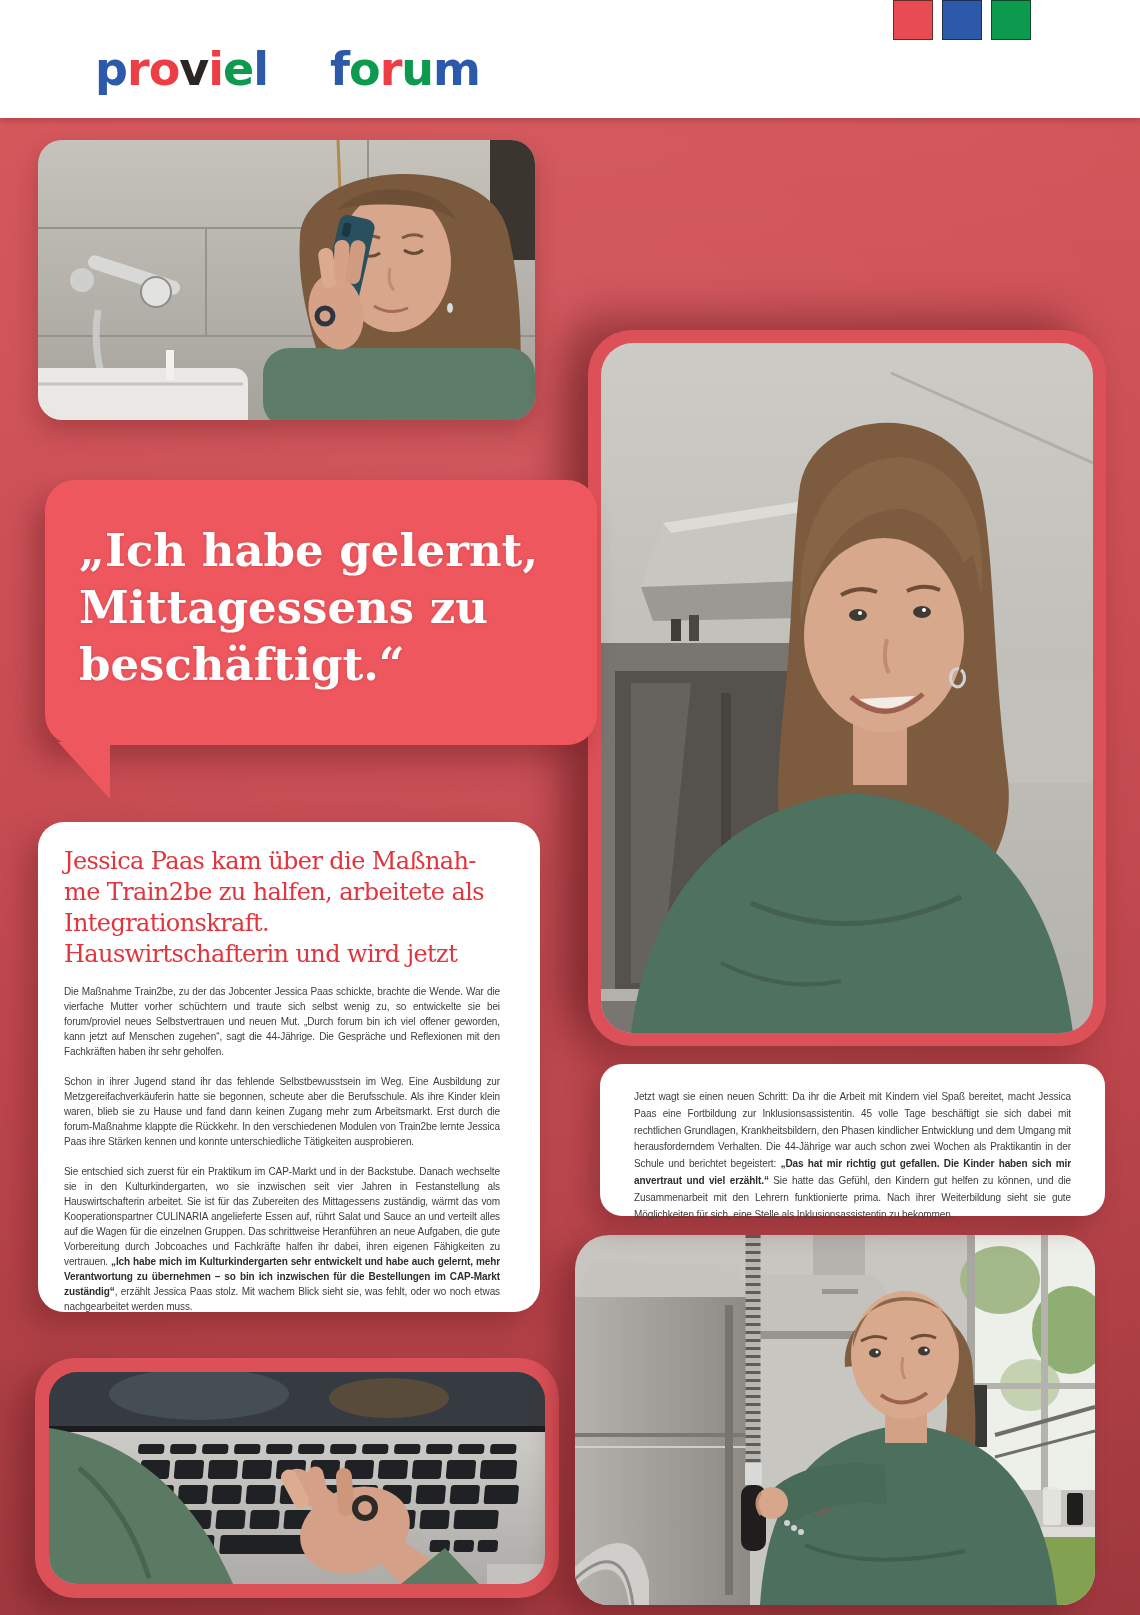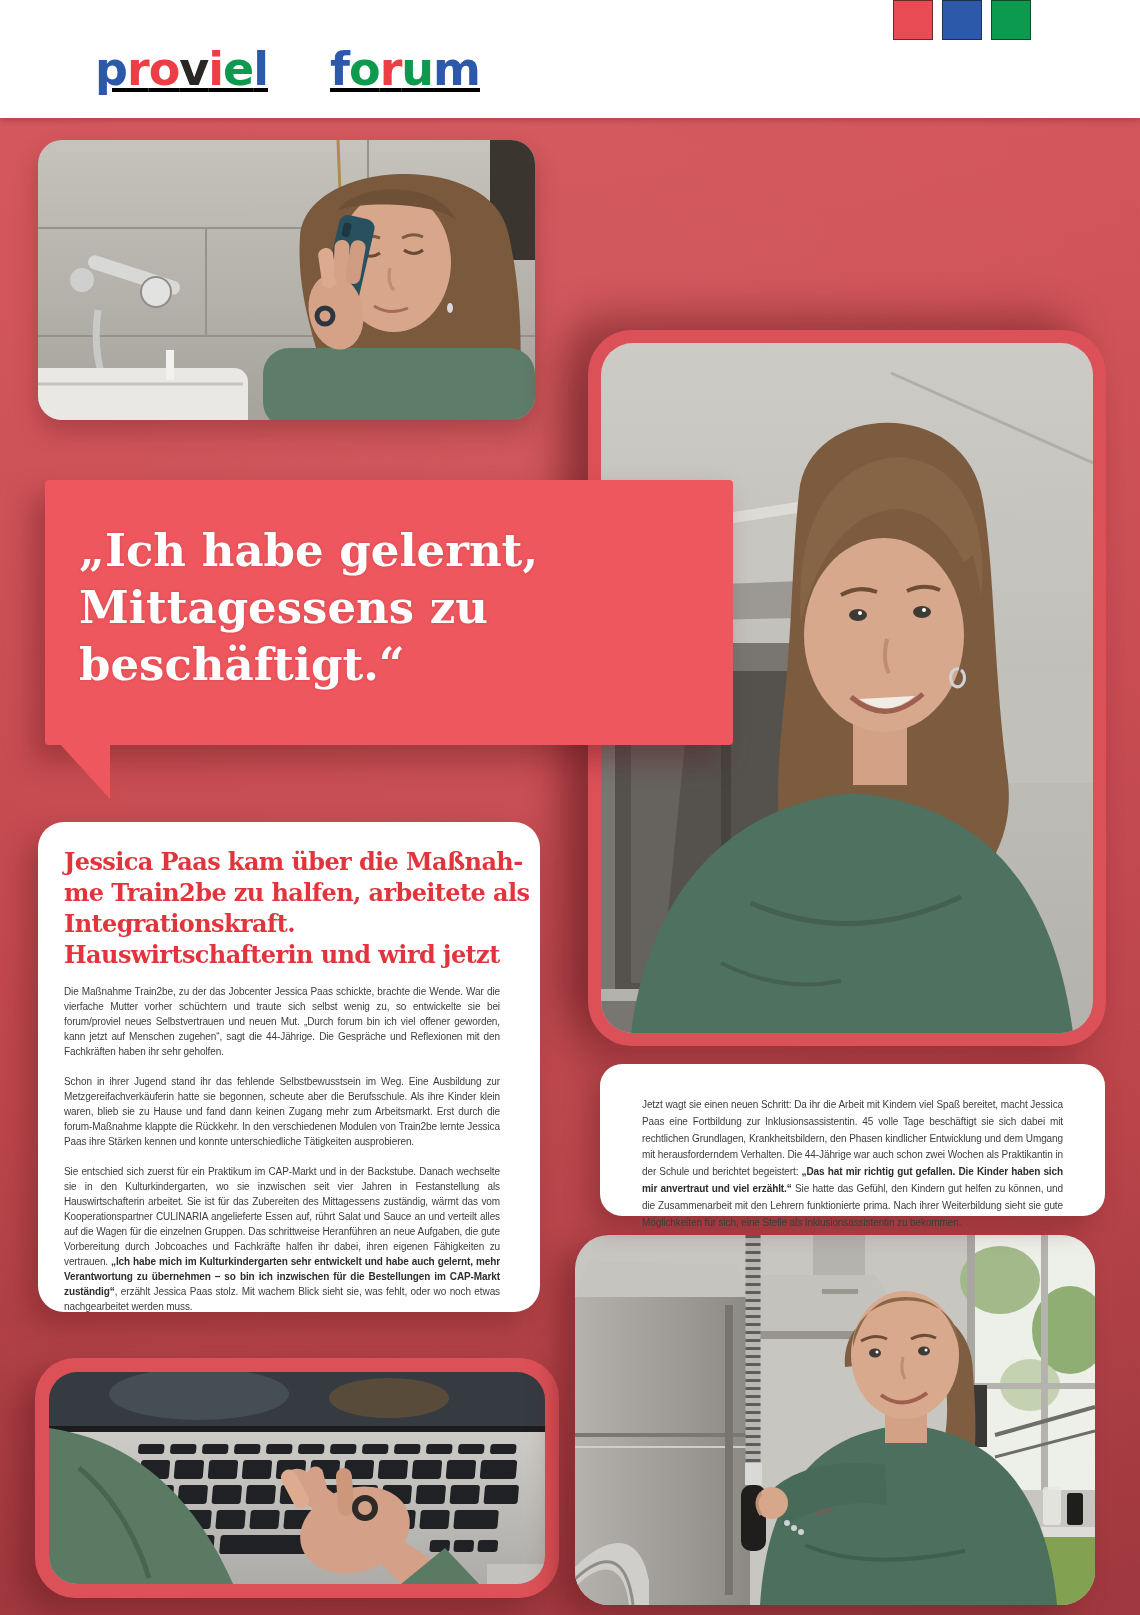--- a/index.html
+++ b/index.html
@@ -13,76 +13,75 @@
     background:radial-gradient(130% 95% at 48% 32%, rgba(255,255,255,0.05) 0%, rgba(0,0,0,0) 55%, rgba(80,15,20,0.22) 100%);
   }
   .hdr{
     position:absolute;left:0;top:0;width:1140px;height:118px;background:var(--header-bg);
     z-index:3;box-shadow:0 2px 6px rgba(70,12,16,.28);
   }
   .logo{
     position:absolute;left:95px;top:46px;display:flex;gap:62px;
     font-family:"DejaVu Sans",sans-serif;font-weight:bold;font-size:46px;line-height:1;
     letter-spacing:-1px;
-    text-decoration:underline;
   }
   .squares{position:absolute;left:893px;top:0;display:flex;gap:9px;}
   .square{width:40px;height:40px;border:1px solid rgba(20,20,20,.6);box-sizing:border-box;}
 
   .photo{position:absolute;overflow:hidden;z-index:2;}
   .photo svg{display:block;width:100%;height:100%;}
 
   .photo-top-left{left:38px;top:140px;width:497px;height:280px;border-radius:24px;
     box-shadow:0 12px 24px rgba(91,22,27,.30);}
 
   .big-frame{position:absolute;left:588px;top:330px;width:518px;height:716px;border-radius:44px;
     background:var(--frame-red);padding:13px;box-sizing:border-box;z-index:2;
     box-shadow:-26px -18px 36px rgba(91,22,27,.40), -18px 22px 36px rgba(91,22,27,.32);}
   .big-frame .inner{width:100%;height:100%;border-radius:32px;overflow:hidden;}
   .inner svg{display:block;width:100%;height:100%;}
 
   .bubble{
-    position:absolute;left:45px;top:480px;width:688px;height:265px;z-index:5;
-    background:var(--bubble-red);border-radius:4px;
+    position:absolute;left:45px;top:480px;width:552px;height:265px;z-index:5;
+    background:var(--bubble-red);border-radius:30px;
     box-shadow:-12px 16px 28px rgba(91,22,27,.38);
   }
   .bubble-text{
     padding:42px 24px 0 34px;color:#fff;
     font-family:"DejaVu Serif",serif;font-weight:bold;font-size:45px;line-height:1.27;
     text-shadow:0 0 3px rgba(190,55,62,.55);
   }
   .bubble-tail{
     position:absolute;left:58px;top:742px;width:52px;height:57px;z-index:5;
     background:var(--bubble-red);
     clip-path:polygon(0 0,100% 0,100% 100%);
     filter:drop-shadow(-9px 9px 7px rgba(91,22,27,.42));
   }
 
   .article-box{
     position:absolute;left:38px;top:822px;width:502px;height:490px;z-index:4;
     background:#fff;border-radius:26px;padding:24px 24px 0 26px;box-sizing:border-box;
     box-shadow:-12px 14px 28px rgba(91,22,27,.34);
   }
   .headline{
-    font-family:"DejaVu Serif",serif;font-weight:bold;color:var(--headline-red);
+    font-family:"DejaVu Serif",serif;font-weight:normal;color:var(--headline-red);
     font-size:24px;line-height:31px;letter-spacing:-0.6px;margin:0 0 14px 0;white-space:nowrap;
   }
   .article-box p{
     margin:0 16px 15px 0;color:var(--body-text);
     font-size:10px;line-height:15px;letter-spacing:-0.1px;text-align:justify;
   }
   .bold{font-weight:bold;color:#2d2d2d;}
 
   .side-box{
     position:absolute;left:600px;top:1064px;width:505px;height:152px;z-index:3;
     background:#fff;border-radius:22px;padding:17px 26px;box-sizing:border-box;
     box-shadow:-10px 12px 26px rgba(91,22,27,.34);
   }
   .side-box p{
-    margin:16px;color:var(--body-text);
+    margin:8px;color:var(--body-text);
     font-size:10px;line-height:16.8px;letter-spacing:-0.1px;text-align:justify;
   }
 
   .laptop-frame{
     position:absolute;left:35px;top:1358px;width:524px;height:240px;z-index:2;
     background:var(--frame-red);border-radius:40px;padding:14px;box-sizing:border-box;
     box-shadow:-16px 14px 30px rgba(91,22,27,.44);
   }
   .laptop-frame .inner{width:100%;height:100%;border-radius:28px;overflow:hidden;}
 

